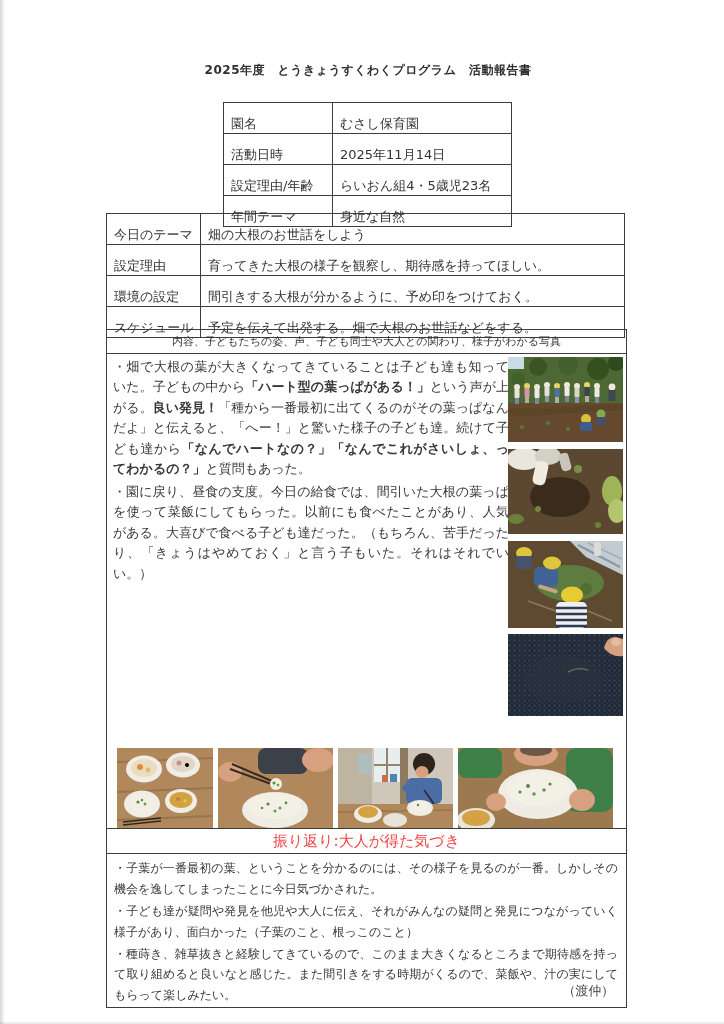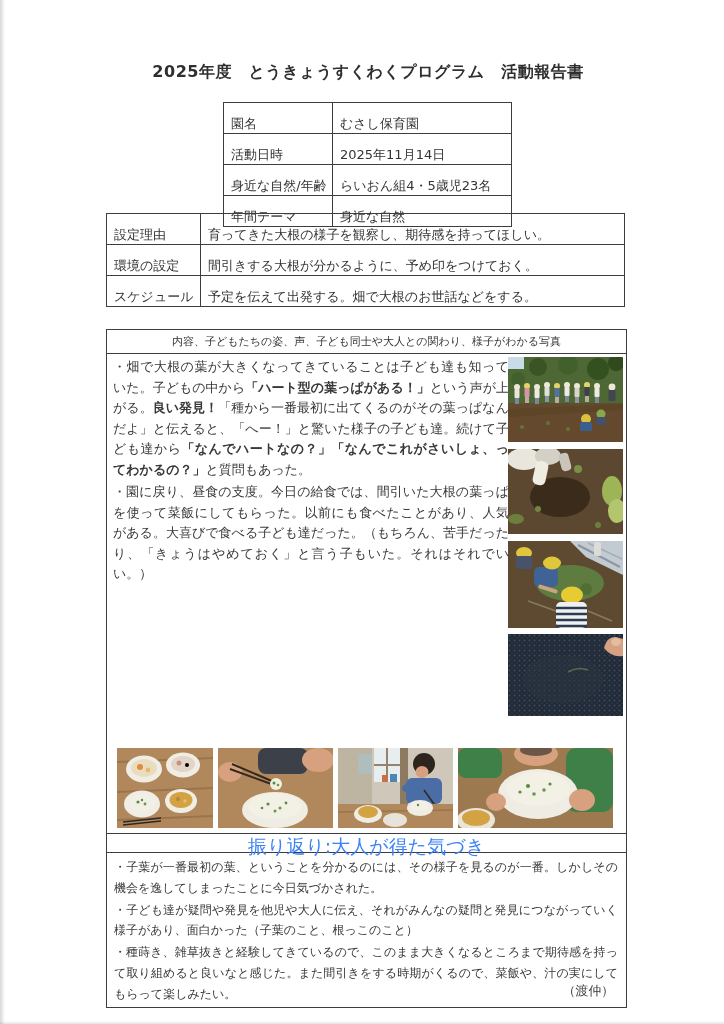--- a/index.html
+++ b/index.html
@@ -21,21 +21,21 @@
     opacity:.45;pointer-events:none;z-index:5;
   }
   .paper::after{
     content:"";position:absolute;left:0;bottom:0;width:100%;height:3px;
     background:linear-gradient(0deg,rgba(60,60,60,.35),rgba(60,60,60,0));
     opacity:.4;pointer-events:none;z-index:5;
   }
 
   .doc-title{
     position:absolute;top:62px;left:0;width:100%;text-align:center;
-    font-size:16px;font-weight:bold;letter-spacing:.5px;color:#2f2f2f;text-indent:12px;
+    font-size:12px;font-weight:bold;letter-spacing:.5px;color:#2f2f2f;text-indent:12px;
   }
 
   table{border-collapse:collapse;table-layout:fixed;}
   td{
     border:1.4px solid var(--border);font-size:13px;color:#333;
     padding:12px 0 0 7px;vertical-align:middle;white-space:nowrap;overflow:hidden;
   }
   .info-table{position:absolute;left:223px;top:102px;width:289px;}
   .info-table td{height:22.7px;}
   .info-table .lbl{width:109px;}
@@ -68,22 +68,22 @@
   .sp3{height:87px;margin-bottom:6px;}
   .sp4{height:82px;}
 
   .bottom-photos{position:absolute;left:10px;top:394px;height:80px;display:flex;gap:5px;}
   .bp1{width:96px;height:80px;}
   .bp2{width:115px;height:80px;}
   .bp3{width:115px;height:80px;}
   .bp4{width:155px;height:80px;}
 
   .reflection-header{
-    height:20px;border-top:1.3px solid var(--border);border-bottom:1.3px solid var(--border);
-    text-align:center;font-size:19px;line-height:24px;color:#3b82f6;
+    height:26px;border-top:1.3px solid var(--border);border-bottom:1.3px solid var(--border);
+    text-align:center;font-size:15px;line-height:24px;color:#ef4444;
   }
   .reflection-body{position:relative;flex:1;padding:4px 8px 0 7px;}
   .reflection-body p{
     font-size:12px;line-height:20.8px;color:var(--ink);margin:0 0 1px 0;text-align:justify;
   }
   .signature{position:absolute;right:12px;bottom:7px;font-size:12.8px;color:var(--ink);}
 </style>
 </head>
 <body>
 
@@ -95,32 +95,36 @@
     <tbody>
         <tr>
       <td class="lbl">園名</td>
       <td>むさし保育園</td>
     </tr>
     <tr>
       <td class="lbl">活動日時</td>
       <td>2025年11月14日</td>
     </tr>
     <tr>
-      <td class="lbl">身近な自然/年齢</td>
+      <td class="lbl">設定理由/年齢</td>
       <td>らいおん組4・5歳児23名</td>
     </tr>
     <tr>
       <td class="lbl">年間テーマ</td>
       <td>身近な自然</td>
     </tr>
   </tbody>
     </table>
 
   <table class="plan-table">
     <tbody>
+        <tr>
+      <td class="lbl">今日のテーマ</td>
+      <td>畑の大根のお世話をしよう</td>
+    </tr>
     <tr>
       <td class="lbl">設定理由</td>
       <td>育ってきた大根の様子を観察し、期待感を持ってほしい。</td>
     </tr>
     <tr>
       <td class="lbl">環境の設定</td>
       <td>間引きする大根が分かるように、予め印をつけておく。</td>
     </tr>
     <tr>
       <td class="lbl">スケジュール</td>

